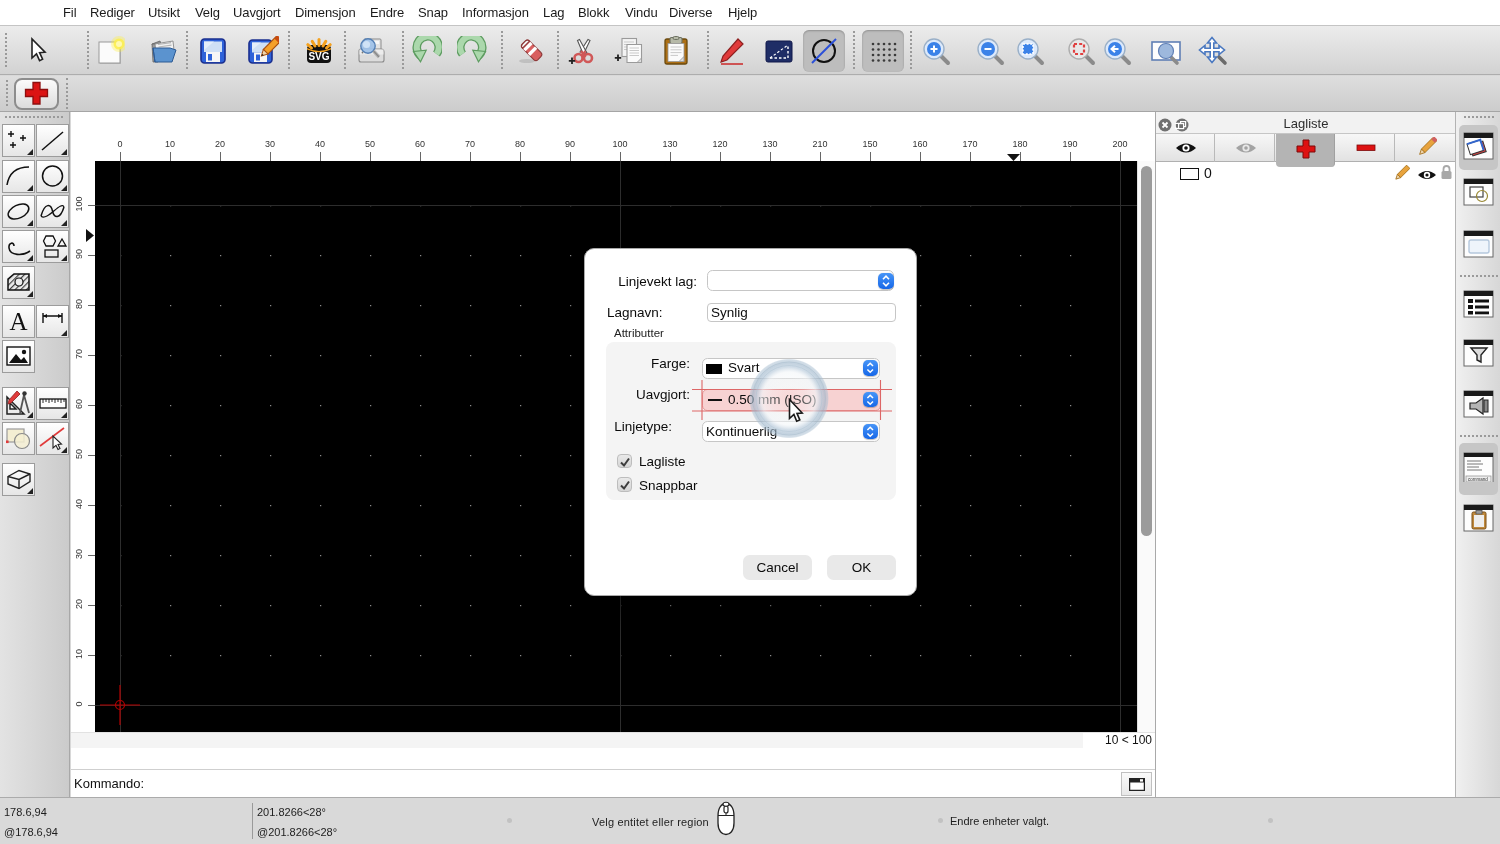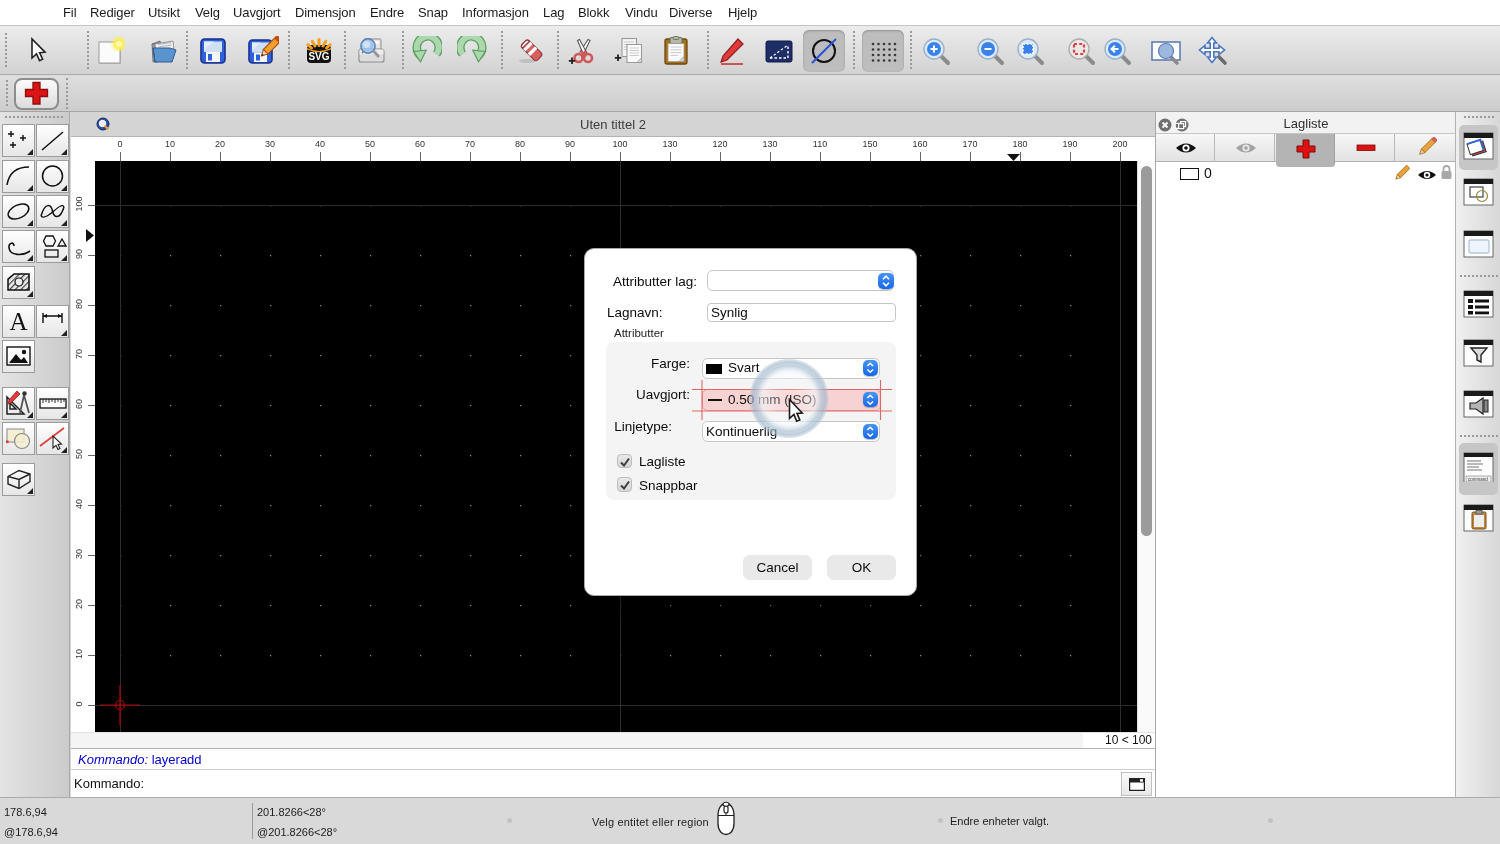--- a/index.html
+++ b/index.html
@@ -398,44 +398,36 @@
         <path d="M3,23 L27,5" stroke="#e03a3a" stroke-width="1.6"></path>
         <path d="M16,13 L16,25 L19,22.3 L21,26.5 L23,25.5 L21,21.4 L24.5,21 Z" fill="#fff" stroke="#222" stroke-width="1.1"></path>
       </svg><div class="corner"></div></div>
 
   <div class="pbtn" style="left:2px;top:351px"><svg width="31" height="31">
         <path d="M5,12.5 L16,6.5 L27,10 L27,17.5 L16,24.5 L5,20 Z" fill="none" stroke="#222" stroke-width="1.4"></path>
         <path d="M5,12.5 L16,15.5 L27,10 M16,15.5 L16,24.5" fill="none" stroke="#222" stroke-width="1.4"></path>
       </svg><div class="corner"></div></div>
 </div>
 <div id="dwin">
-  <div id="dtitle">
-    <svg style="position:absolute;left:25px;top:5px" width="15" height="15">
-        <circle cx="7" cy="7" r="6" fill="#2a4fa0" stroke="#16285e" stroke-width="1"></circle>
-        <circle cx="6.5" cy="6.5" r="3.2" fill="#e8eef8" stroke="#fff" stroke-width="1"></circle>
-        <path d="M8.5,8.5 L12.5,12.5" stroke="#e8a33d" stroke-width="2"></path>
-      </svg>
-    <div class="t">Uten tittel 2</div>
-  </div>
   <div id="hruler">
     <div class="rnum" style="left:25px;top:2px;transform:translateX(-50%)">0</div>
     <div class="rnum" style="left:75px;top:2px;transform:translateX(-50%)">10</div>
     <div class="rnum" style="left:125px;top:2px;transform:translateX(-50%)">20</div>
     <div class="rnum" style="left:175px;top:2px;transform:translateX(-50%)">30</div>
     <div class="rnum" style="left:225px;top:2px;transform:translateX(-50%)">40</div>
     <div class="rnum" style="left:275px;top:2px;transform:translateX(-50%)">50</div>
     <div class="rnum" style="left:325px;top:2px;transform:translateX(-50%)">60</div>
     <div class="rnum" style="left:375px;top:2px;transform:translateX(-50%)">70</div>
     <div class="rnum" style="left:425px;top:2px;transform:translateX(-50%)">80</div>
     <div class="rnum" style="left:475px;top:2px;transform:translateX(-50%)">90</div>
     <div class="rnum" style="left:525px;top:2px;transform:translateX(-50%)">100</div>
     <div class="rnum" style="left:575px;top:2px;transform:translateX(-50%)">130</div>
     <div class="rnum" style="left:625px;top:2px;transform:translateX(-50%)">120</div>
     <div class="rnum" style="left:675px;top:2px;transform:translateX(-50%)">130</div>
-    <div class="rnum" style="left:725px;top:2px;transform:translateX(-50%)">110</div>
+    <div class="rnum" style="left:725px;top:2px;transform:translateX(-50%)">210</div>
     <div class="rnum" style="left:775px;top:2px;transform:translateX(-50%)">150</div>
     <div class="rnum" style="left:825px;top:2px;transform:translateX(-50%)">160</div>
     <div class="rnum" style="left:875px;top:2px;transform:translateX(-50%)">170</div>
     <div class="rnum" style="left:925px;top:2px;transform:translateX(-50%)">180</div>
     <div class="rnum" style="left:975px;top:2px;transform:translateX(-50%)">190</div>
     <div class="rnum" style="left:1025px;top:2px;transform:translateX(-50%)">200</div>
     <div class="htick" style="left:25px"></div>
       <div class="htick" style="left:75px"></div>
       <div class="htick" style="left:125px"></div>
       <div class="htick" style="left:175px"></div>
@@ -503,23 +495,20 @@
         <circle cx="25" cy="544" r="4.5"></circle>
         <path d="M5,544 L45,544 M25,524 L25,564"></path>
       </g>
     </svg>
   </div>
   <div id="vsb">
       <div class="thumb"></div>
     </div>
   <div id="hsb"></div>
   <div id="zbox">10 &lt; 100</div>
-  <div id="cmd1">
-      <span style="position:absolute;left:7px;top:3px;color:#0000d0"><i>Kommando:</i> layeradd</span>
-    </div>
   <div id="cmd2">
       <span style="position:absolute;left:3px;top:6px">Kommando:</span>
     <div style="position:absolute;left:1050px;top:2px;width:31px;height:24px;background:linear-gradient(#fafafa,#e8e8e8);border:1px solid #c0c0c0;">
       <svg style="position:absolute;left:7px;top:5px" width="16" height="13">
           <rect x="0.5" y="0.5" width="15" height="12" fill="#fff" stroke="#222" stroke-width="1.5"></rect>
           <rect x="0.5" y="0.5" width="15" height="4" fill="#222"></rect>
           <rect x="11" y="1.2" width="3" height="2.4" fill="#fff"></rect>
         </svg>
     </div>
   </div>
@@ -677,21 +666,21 @@
       <path d="M2,15 C2,6 6,2.5 10,2.5 C14,2.5 18,6 18,15 L18,22 C18,30 14,33.5 10,33.5 C6,33.5 2,30 2,22 Z" fill="#fff" stroke="#222" stroke-width="1.3"></path>
       <path d="M10,2.5 L10,14 M2,14.5 L18,14.5" stroke="#222" stroke-width="1"></path>
       <rect x="8" y="5" width="4" height="7" rx="2" fill="#fff" stroke="#222" stroke-width="1.2"></rect>
       <ellipse cx="10" cy="3.2" rx="3" ry="2" fill="#fff" stroke="#222" stroke-width="1.1"></ellipse>
     </svg>
   <div style="position:absolute;left:938px;top:20px;width:5px;height:5px;border-radius:3px;background:#c2c2c2"></div>
   <div style="position:absolute;left:950px;top:17px">Endre enheter valgt.</div>
   <div style="position:absolute;left:1268px;top:20px;width:5px;height:5px;border-radius:3px;background:#c2c2c2"></div>
 </div>
 <div id="dlg">
-  <div class="dl" style="right:219px;top:25px">Attributter lag:</div>
+  <div class="dl" style="right:219px;top:25px">Linjevekt lag:</div>
   <div class="combo" style="left:122px;top:21px;width:187px;height:21px"></div>
   <div class="stepper" style="left:293px;top:23.5px"><svg width="16" height="16">
         <path d="M5,6.2 L8,3.2 L11,6.2 M5,9.8 L8,12.8 L11,9.8" stroke="#fff" stroke-width="1.6" fill="none"></path>
       </svg></div>
   <div class="dl" style="left:22px;top:56px">Lagnavn:</div>
   <div class="combo" style="left:122px;top:54px;width:189px;height:19px;border-radius:4px"></div>
   <div class="dl" style="left:126px;top:56px">Synlig</div>
   <div class="dl" style="left:29px;top:78px;font-size:11.5px;color:#222">Attributter</div>
   <div style="position:absolute;left:21px;top:93px;width:290px;height:158px;background:#f4f4f4;border-radius:8px"></div>
   <div class="dl" style="right:226px;top:107px">Farge:</div>

